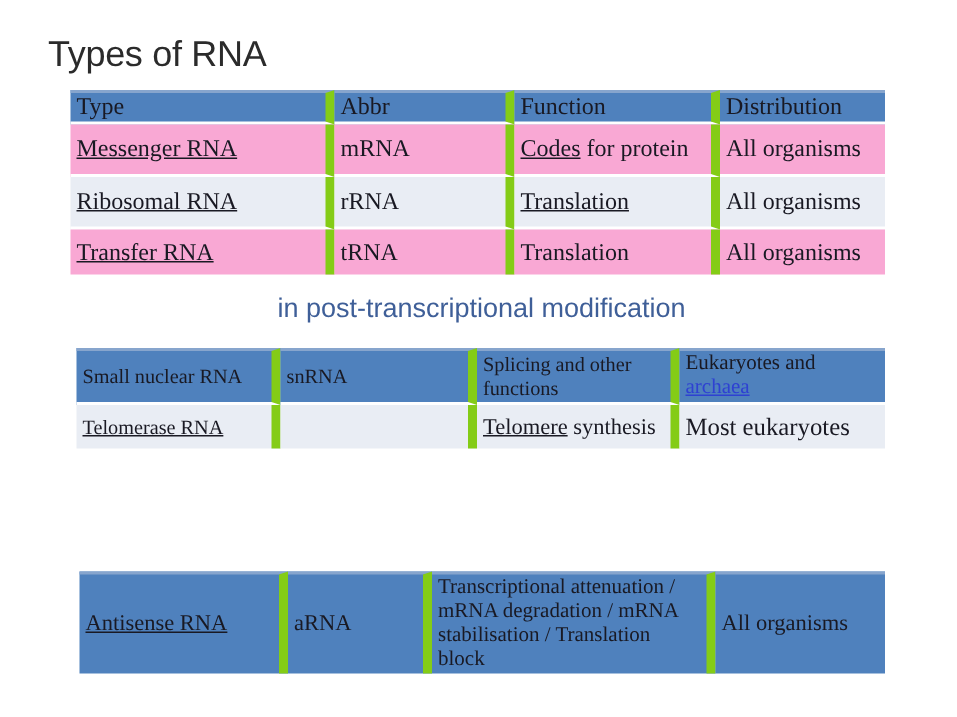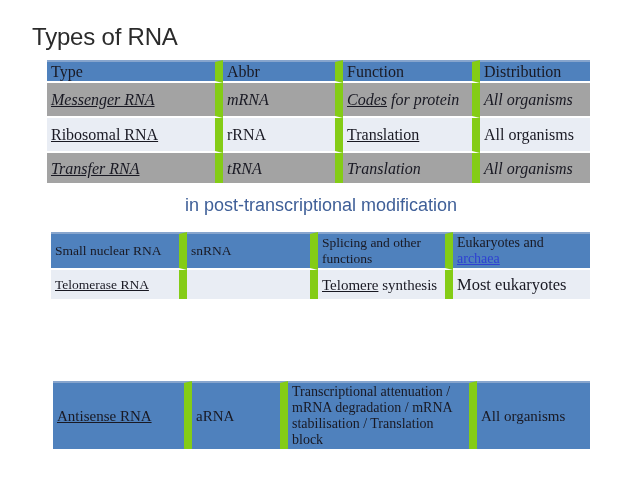--- a/index.html
+++ b/index.html
@@ -30,32 +30,32 @@
   }
 
   table.t{
     position:absolute; border-collapse:separate; border-spacing:0;
     table-layout:fixed;
     font-family:"Liberation Serif", serif;
     color:#191923;
   }
   .t td, .t th{
     box-sizing:border-box;
-    border-right:8px solid #84cc16;
+    border-right:6px solid #84cc16;
     border-bottom:2px solid #ffffff;
     padding:1px 4px;
     text-align:left; font-weight:normal;
     vertical-align:middle;
     overflow:hidden;
   }
   .t tr > *:last-child{ border-right:none; }
   .t tr:last-child > *{ border-bottom:none; }
 
   .blue{ background:#4f81bd; border-top:2px solid #87a5cd; }
-  .ba{ background:#a3a3a3;font-style:italic; }
+  .ba{ background:#f9a8d4; }
   .bb{ background:#e9edf4; }
 
   .b{ font-weight:bold; }
   .u{ text-decoration:underline; }
   .vtop{ vertical-align:top;margin-top:22px; }
 
   a.link{ color:#2e41d2; text-decoration:underline; cursor:pointer; }
 
   
   .t1{ left:47px; top:44px; width:543px; font-size:16px; line-height:19px; }

